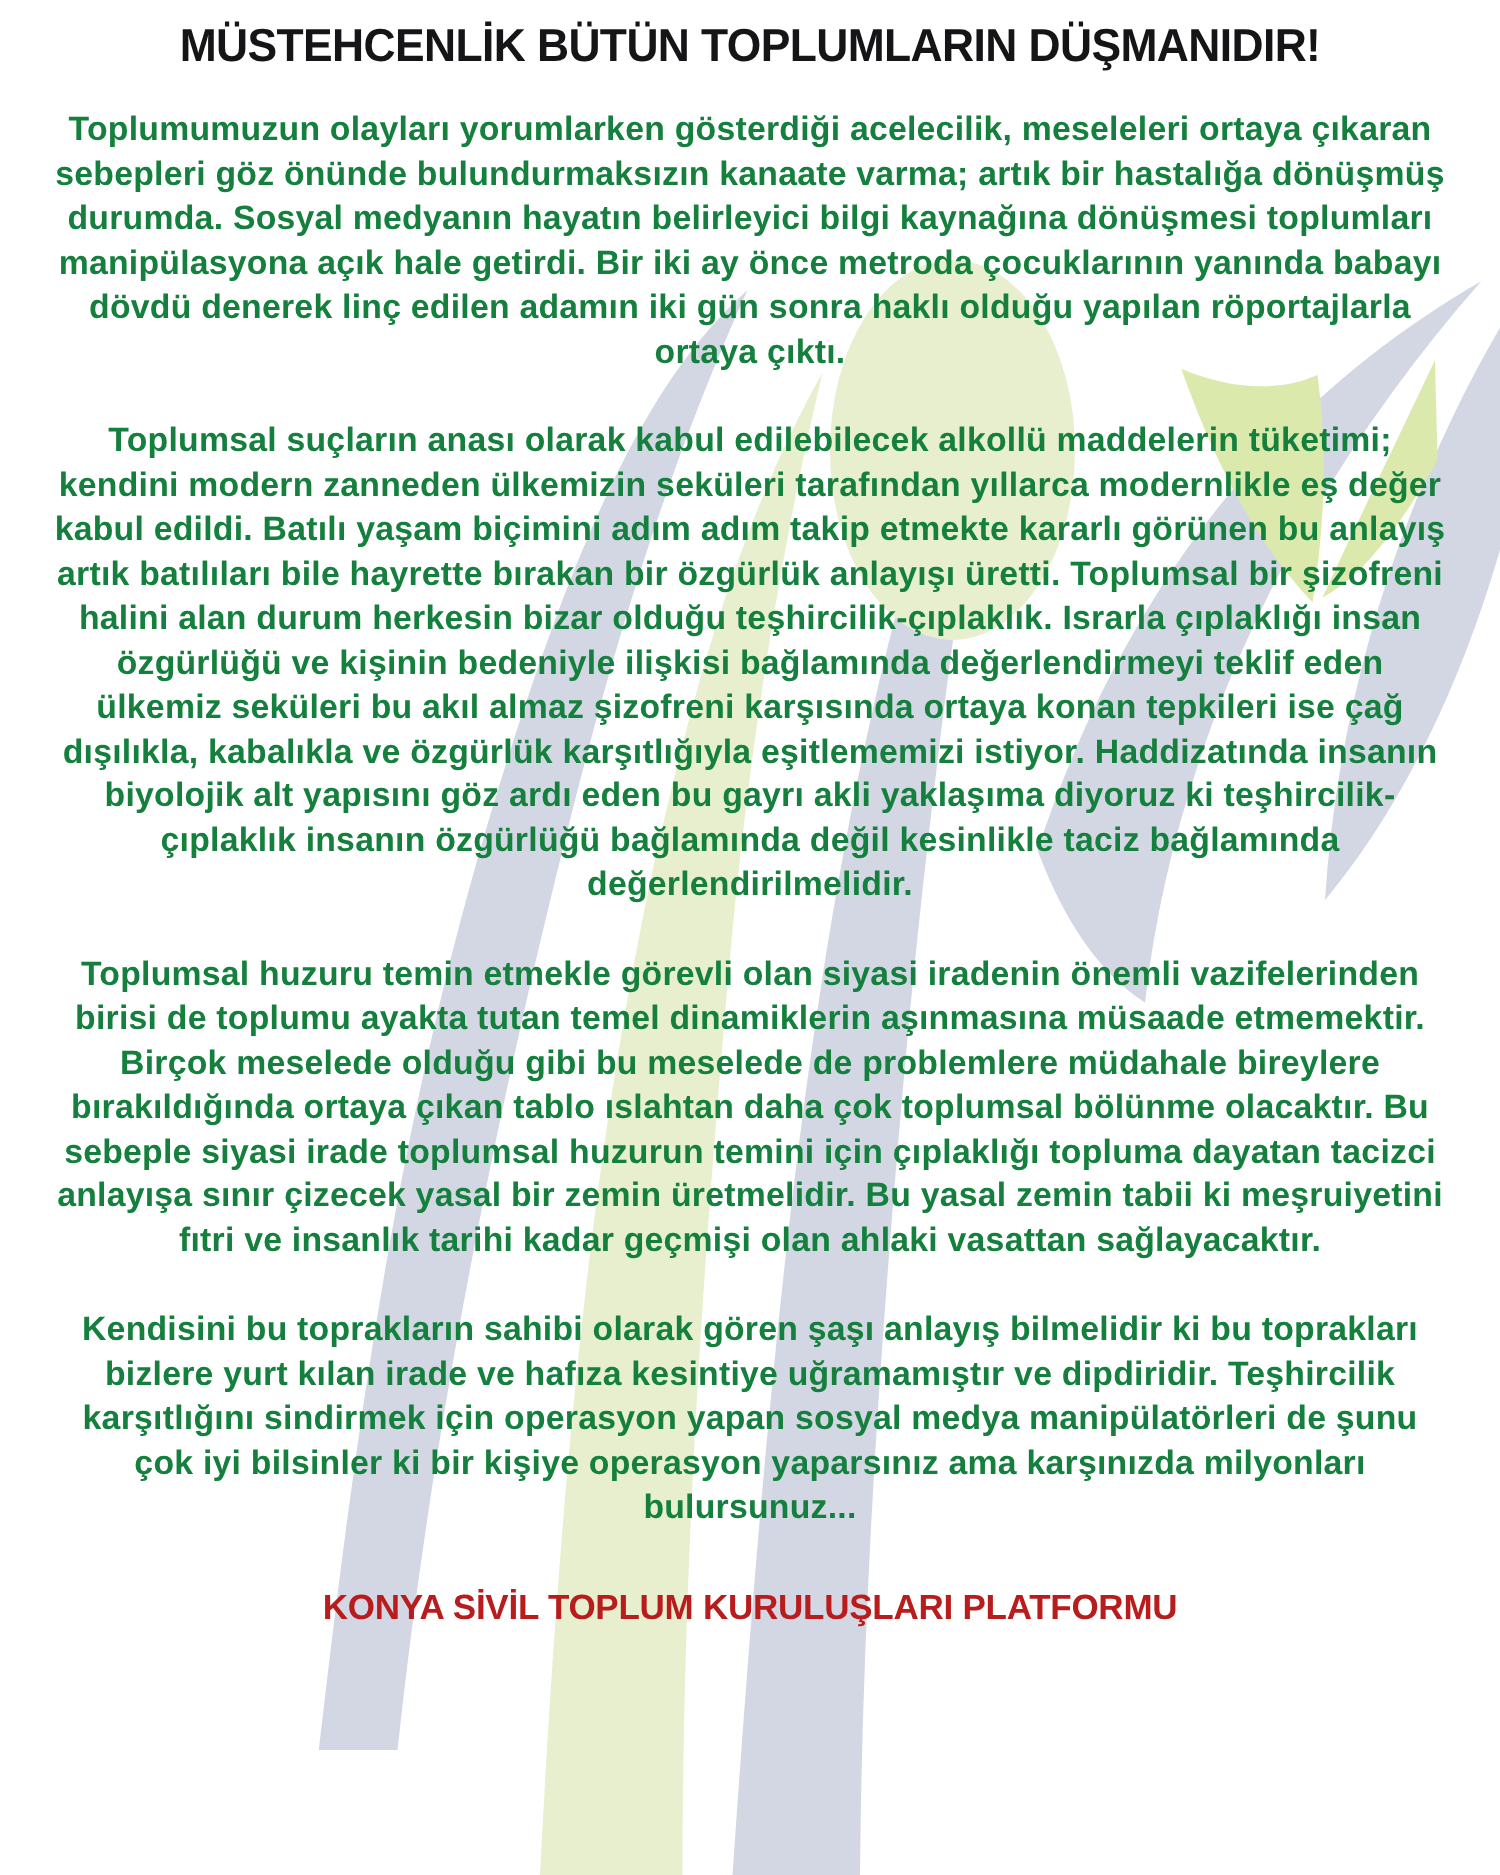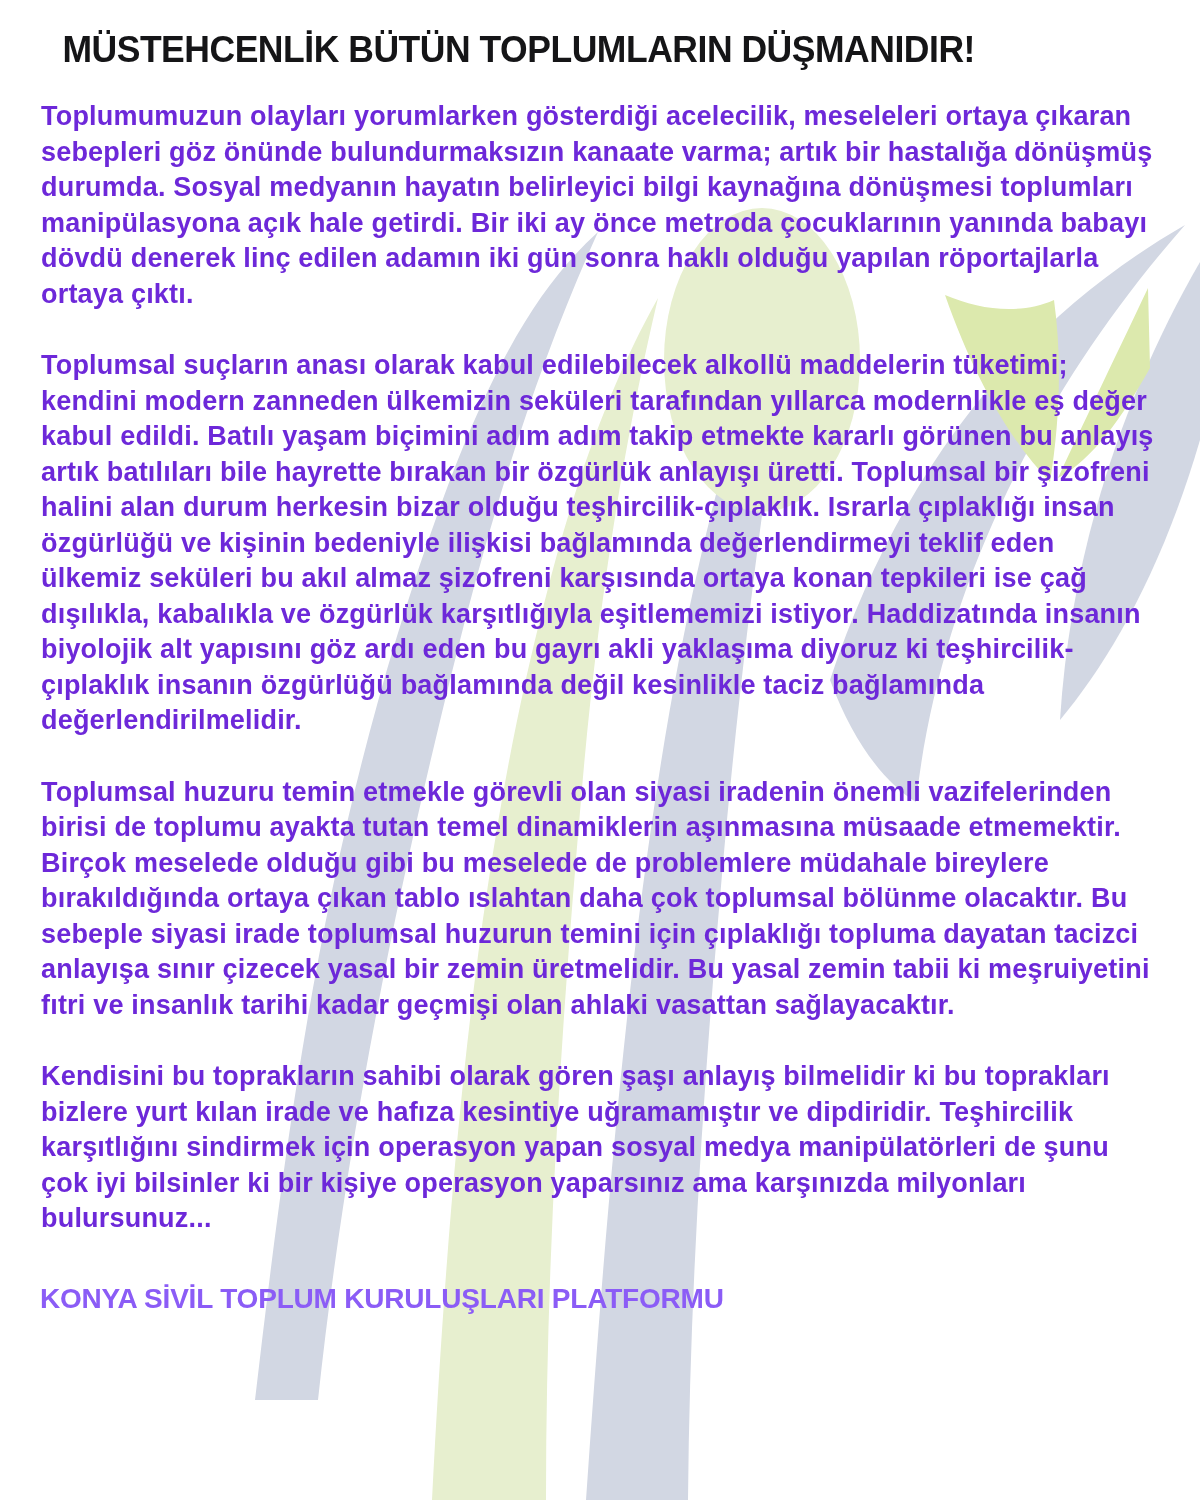--- a/index.html
+++ b/index.html
@@ -8,46 +8,47 @@
     width:1200px;height:1500px;
     background:#ffffff;
     overflow:hidden;
     font-family:"Liberation Sans", sans-serif;
   }
   .watermark{
     position:absolute;inset:0;z-index:0;pointer-events:none;
   }
   .content{
     position:relative;z-index:1;
-    padding:21px 40px 0 40px;
+    padding:8px 40px 0 40px;
+    text-align:center;
     color:#1d1d20;
   }
   .doc-title{
     font-size:37px;
     font-weight:800;
     letter-spacing:-0.5px;
     margin:8px 0 28px 0;
     color:#151517;
     transform:scaleX(0.96);
   }
   .doc-paragraph{
     font-size:27px;
     font-weight:600;
     line-height:35.5px;
     letter-spacing:0.2px;
     margin:0 auto 36px auto;
     max-width:1118px;
-    color:#6d28d9;
+    color:#15803d;
   }
   .doc-footer{
     font-size:28px;
     font-weight:800;
     letter-spacing:-0.2px;
     margin-top:46px;
-    color:#8b5cf6;
+    color:#b91c1c;
   }
 </style>
 </head>
 <body>
 
 <div class="page">
 
   <svg class="watermark" viewBox="0 0 1200 1500" xmlns="http://www.w3.org/2000/svg" aria-hidden="true">
 
     <path d="M 255 1400 C 290 1100 330 800 450 480 C 500 350 545 280 598 232 C 540 360 495 500 455 660 C 405 860 348 1120 318 1400 Z" fill="#d2d7e3"></path>

